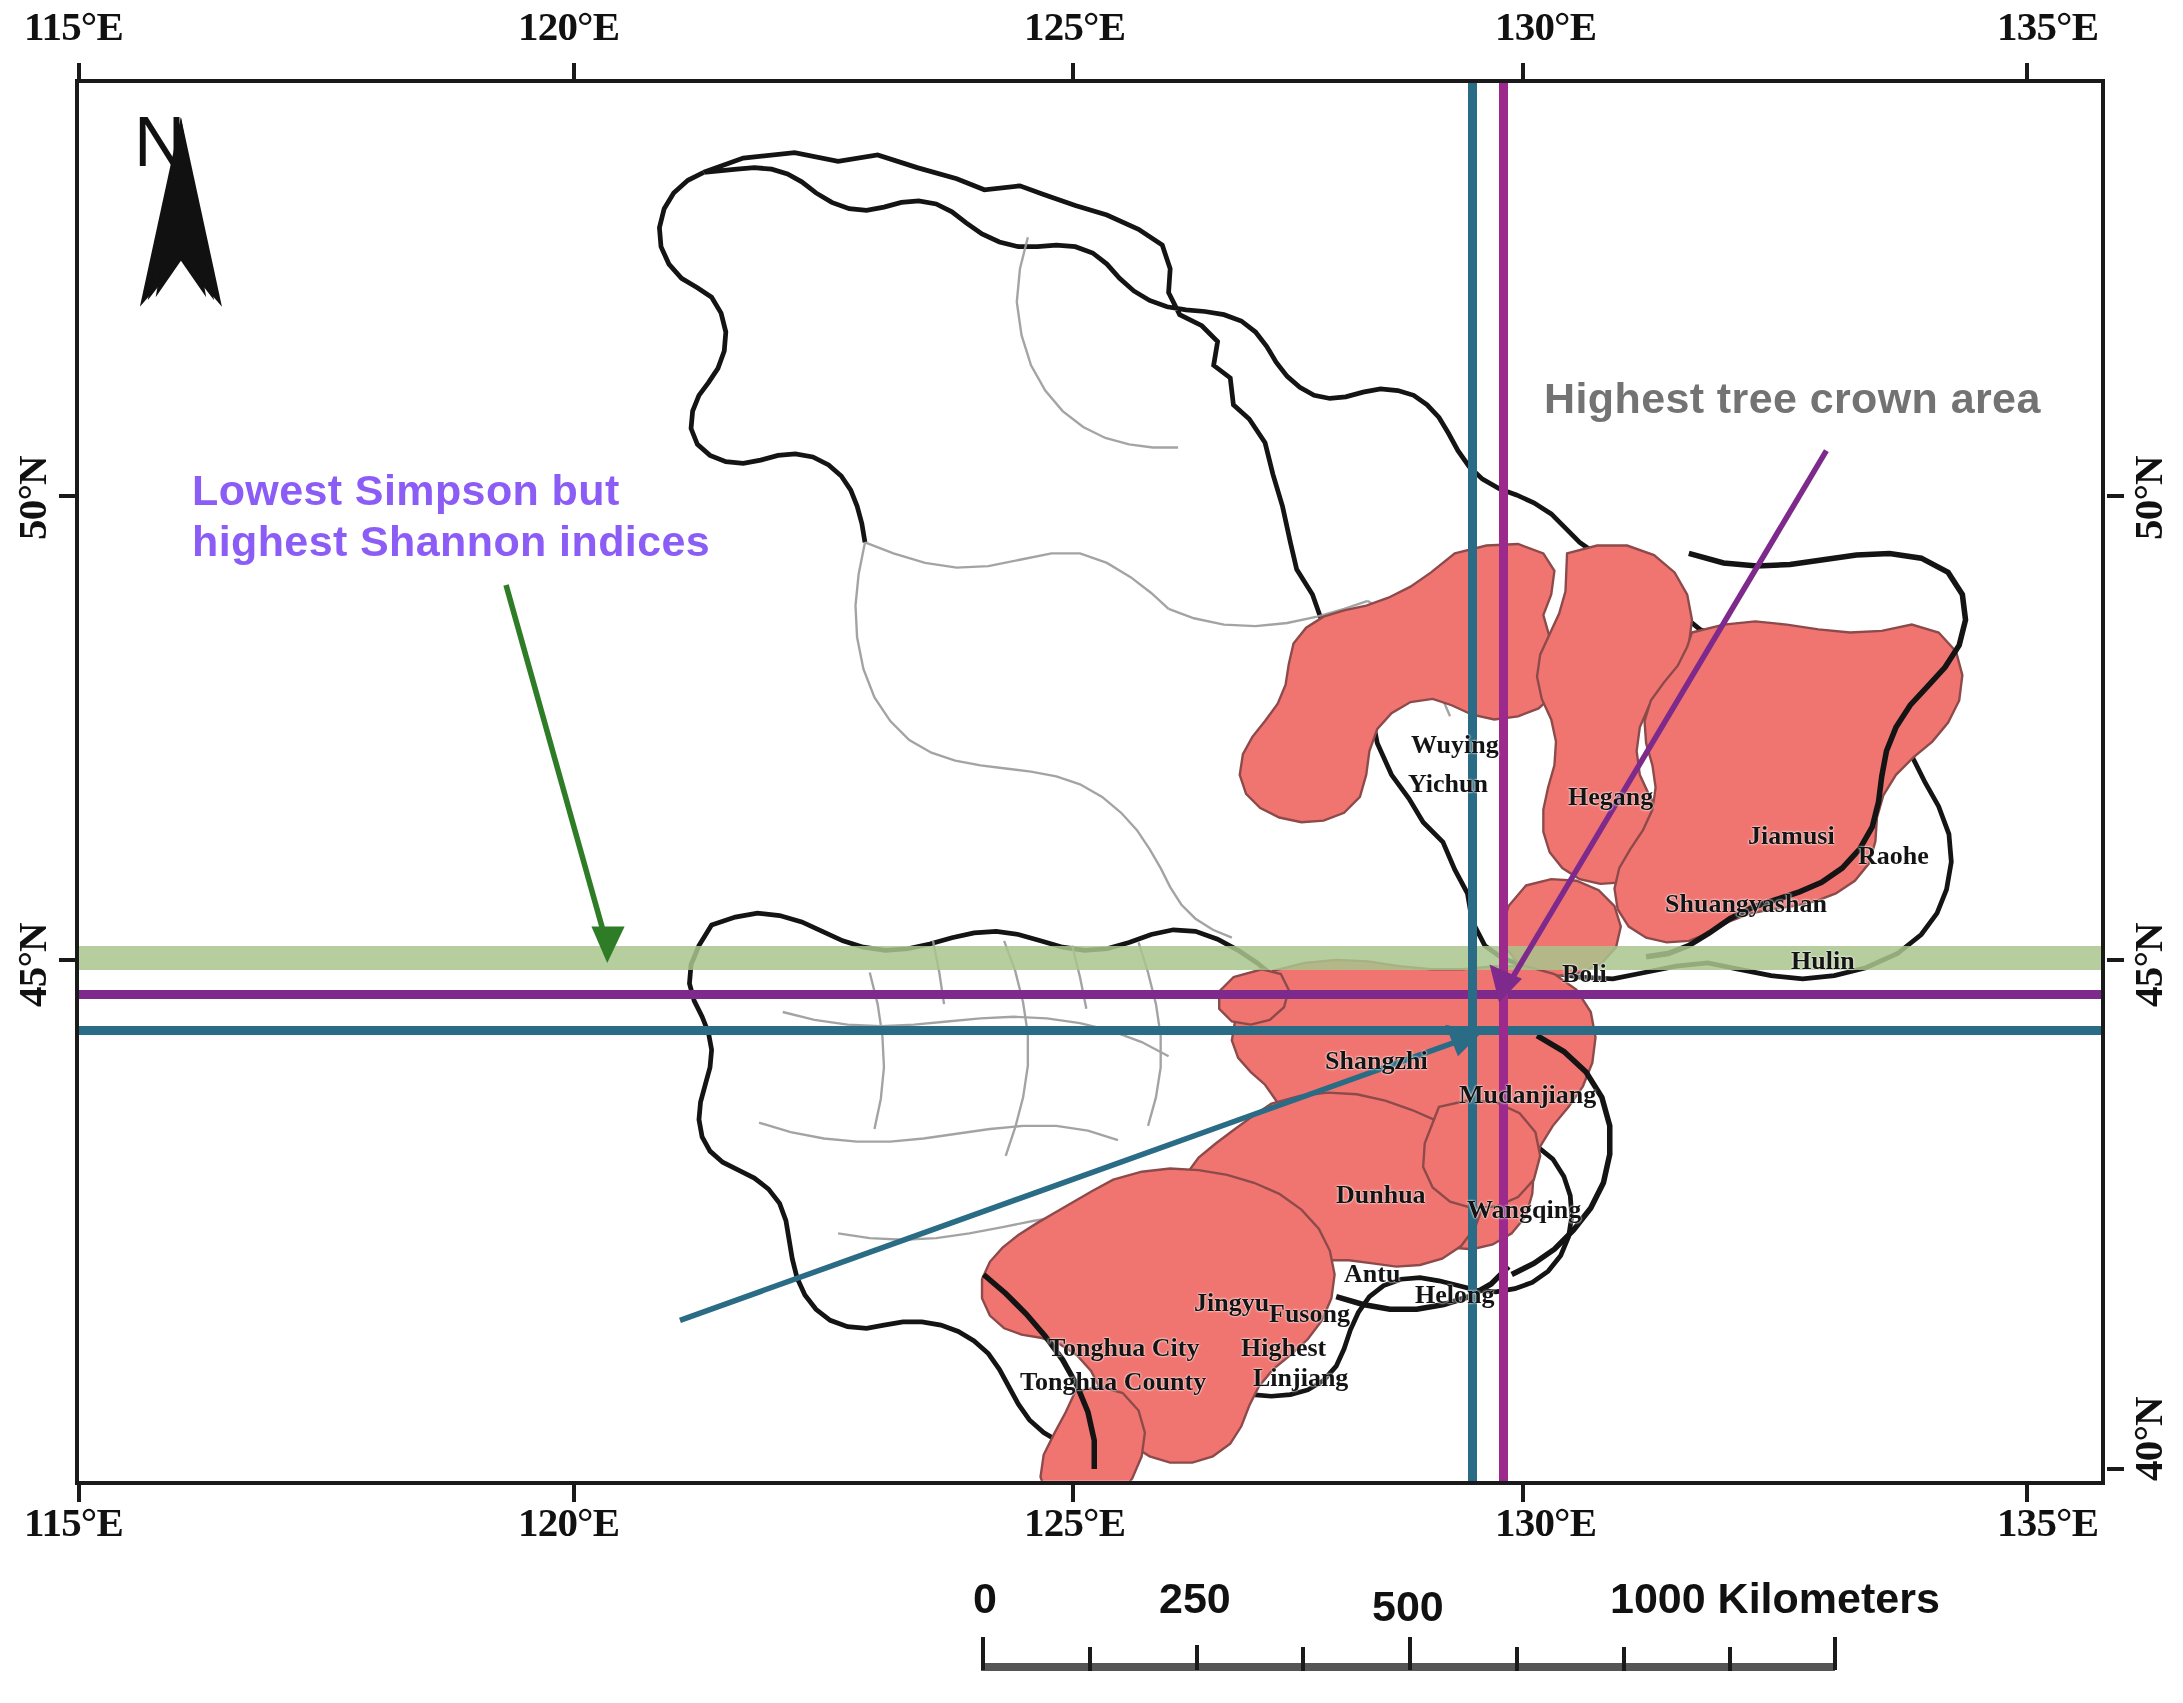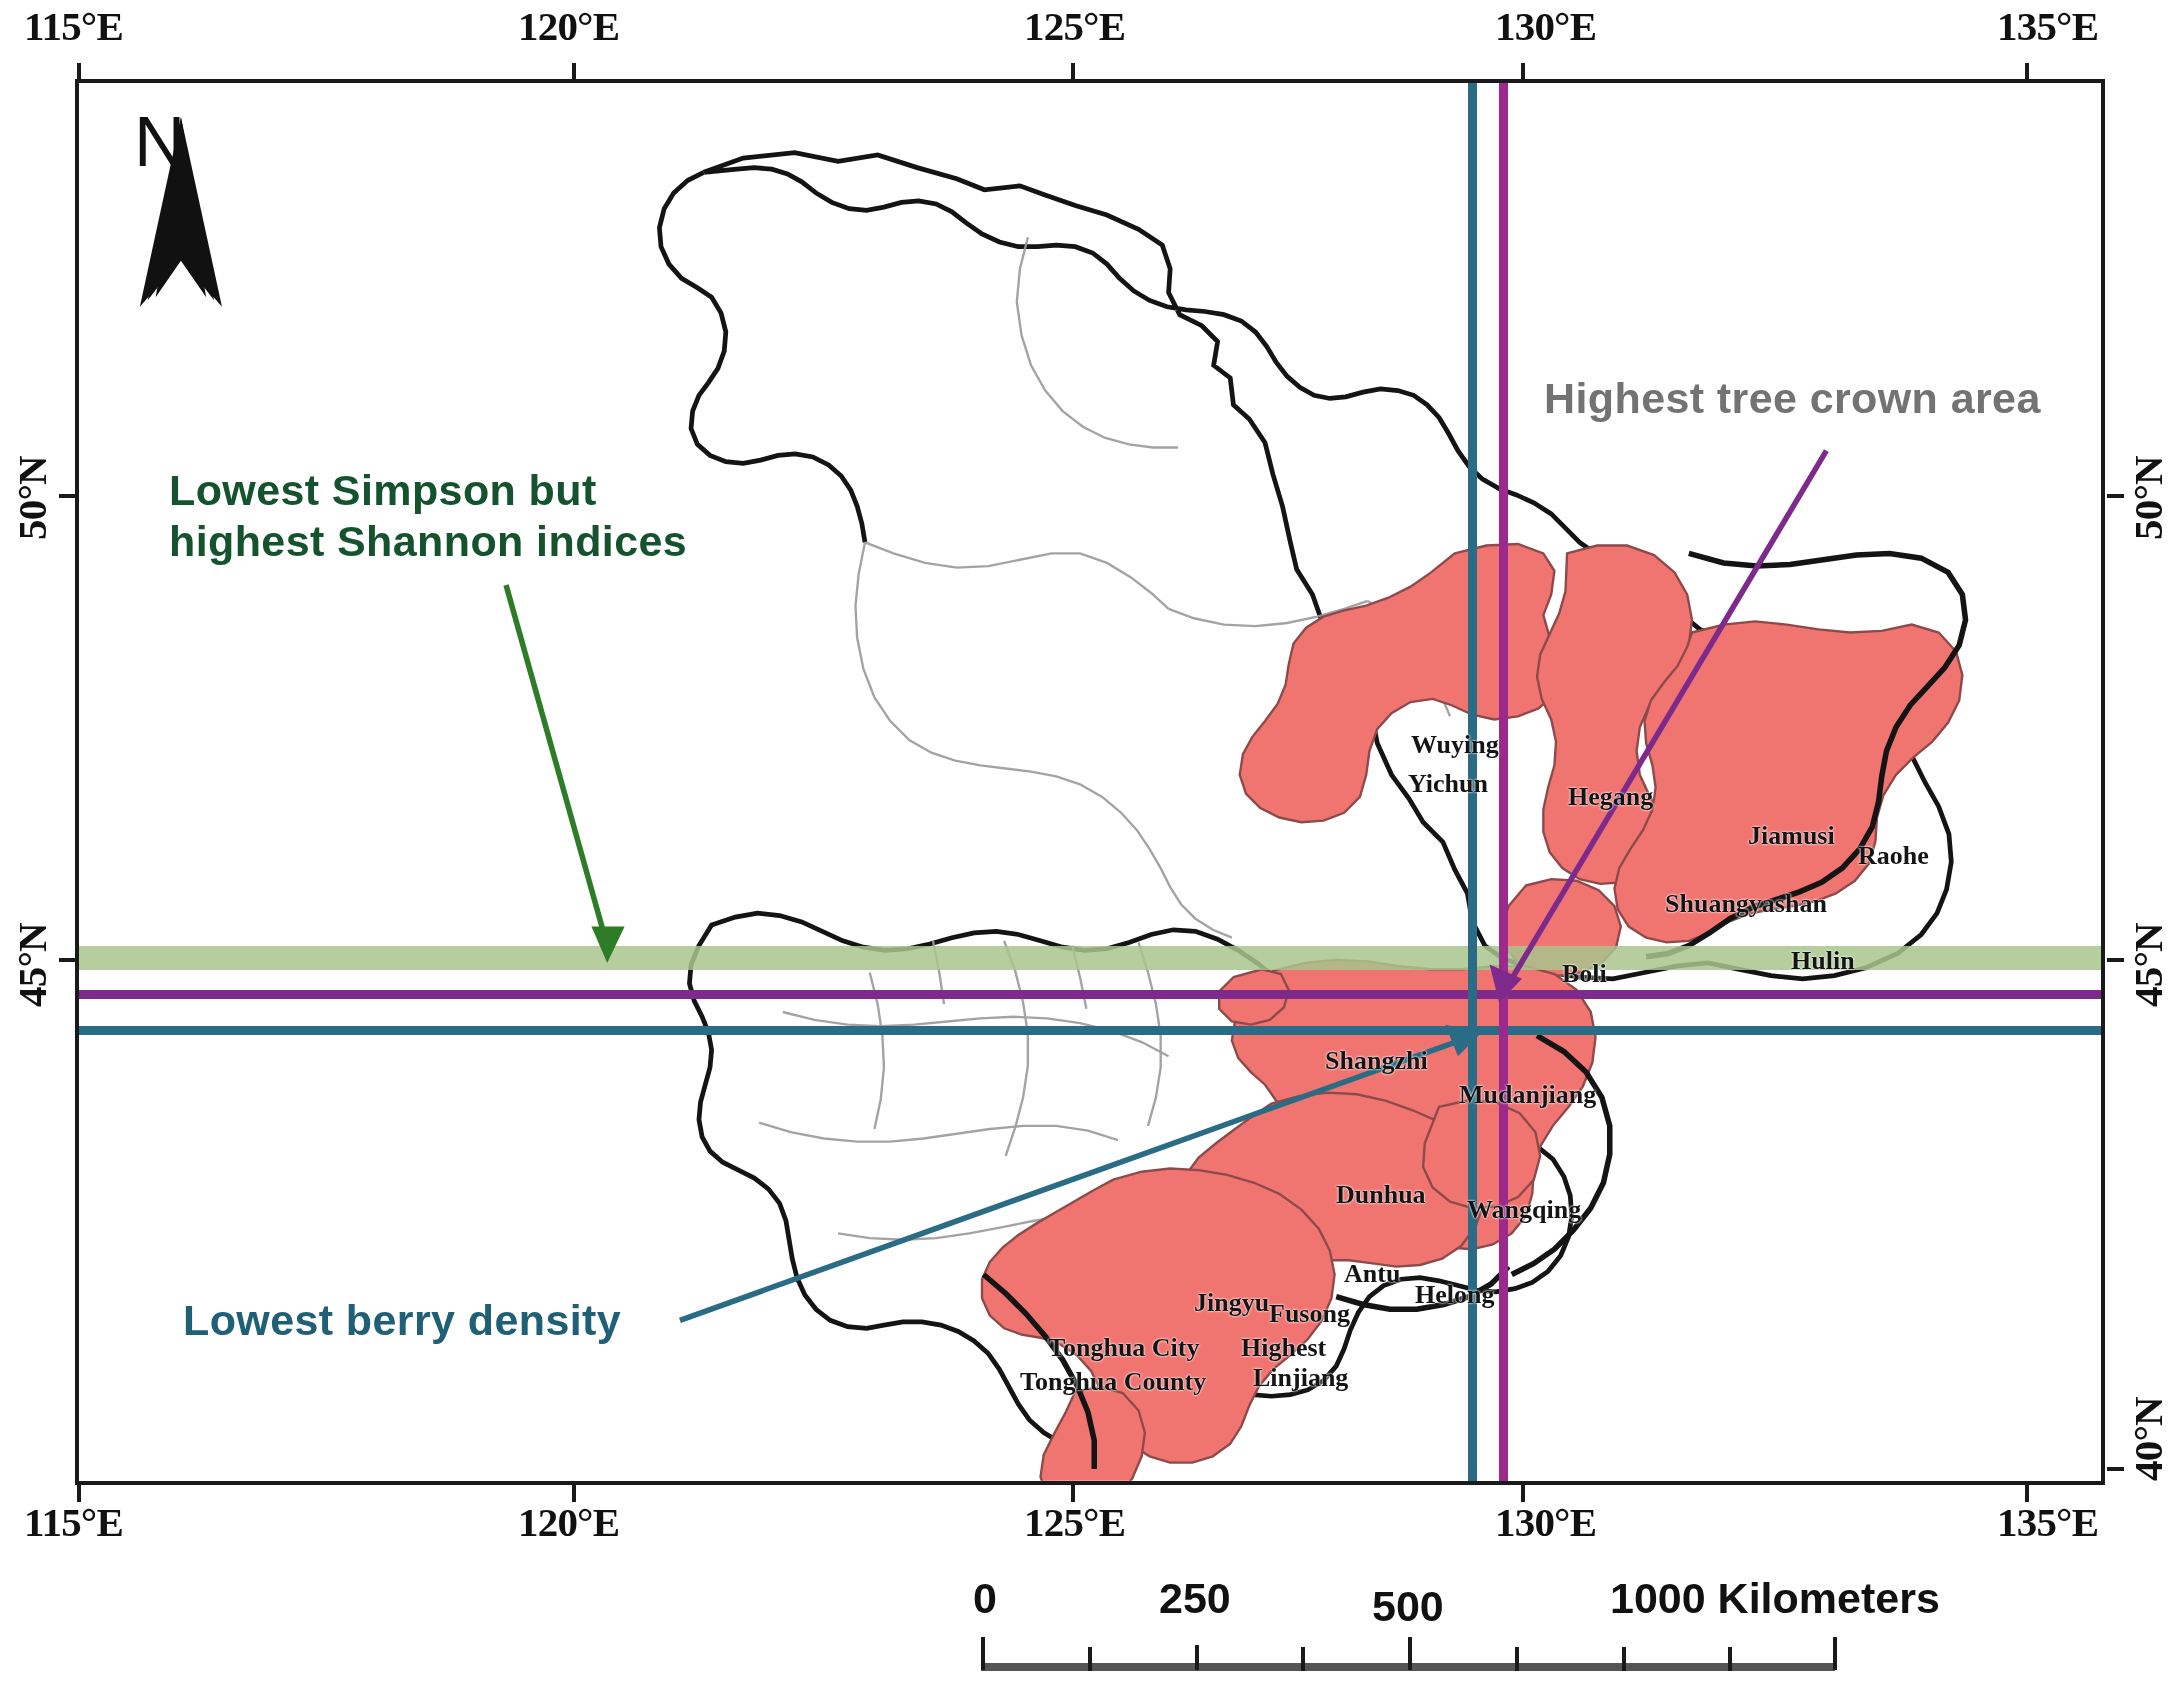--- a/index.html
+++ b/index.html
@@ -264,24 +264,23 @@
       <line x1="2310" y1="570" x2="1905" y2="1250" stroke="#7D2A8C" stroke-width="7"></line>
       <polygon points="1896,1268 1884,1220 1925,1238" fill="#7D2A8C"></polygon>
     </g>
 
     <g>
       <line x1="860" y1="1670" x2="1855" y2="1313" stroke="#2A6C85" stroke-width="7"></line>
       <polygon points="1874,1306 1828,1296 1844,1336" fill="#2A6C85"></polygon>
     </g>
   </svg>
 
-  <div class="anno" style="left:169px;top:465px;color:#14532d;">Lowest Simpson but
+  <div class="anno" style="left:192px;top:465px;color:#8b5cf6;">Lowest Simpson but
 highest Shannon indices</div>
   <div class="anno" style="left:1544px;top:373px;color:#737373;">Highest tree crown area</div>
-  <div class="anno" style="left:183px;top:1295px;color:#1F6076;">Lowest berry density</div>
 
   <div id="city-layer">
       <div class="city" style="left: 1411px; top: 682px;">Wuying</div>
       <div class="city" style="left: 1408px; top: 721px;">Yichun</div>
       <div class="city" style="left: 1568px; top: 734px; text-align: right;">Hegang</div>
       <div class="city" style="left: 1748px; top: 773px;">Jiamusi</div>
       <div class="city" style="left: 1858px; top: 793px;">Raohe</div>
       <div class="city" style="left: 1665px; top: 841px;">Shuangyashan</div>
       <div class="city" style="left: 1791px; top: 898px;">Hulin</div>
       <div class="city" style="left: 1562px; top: 911px;">Boli</div>

